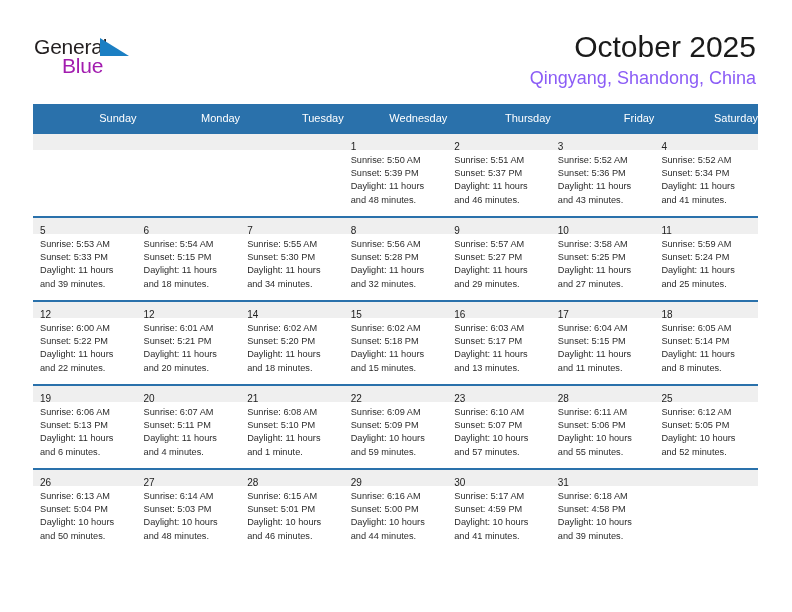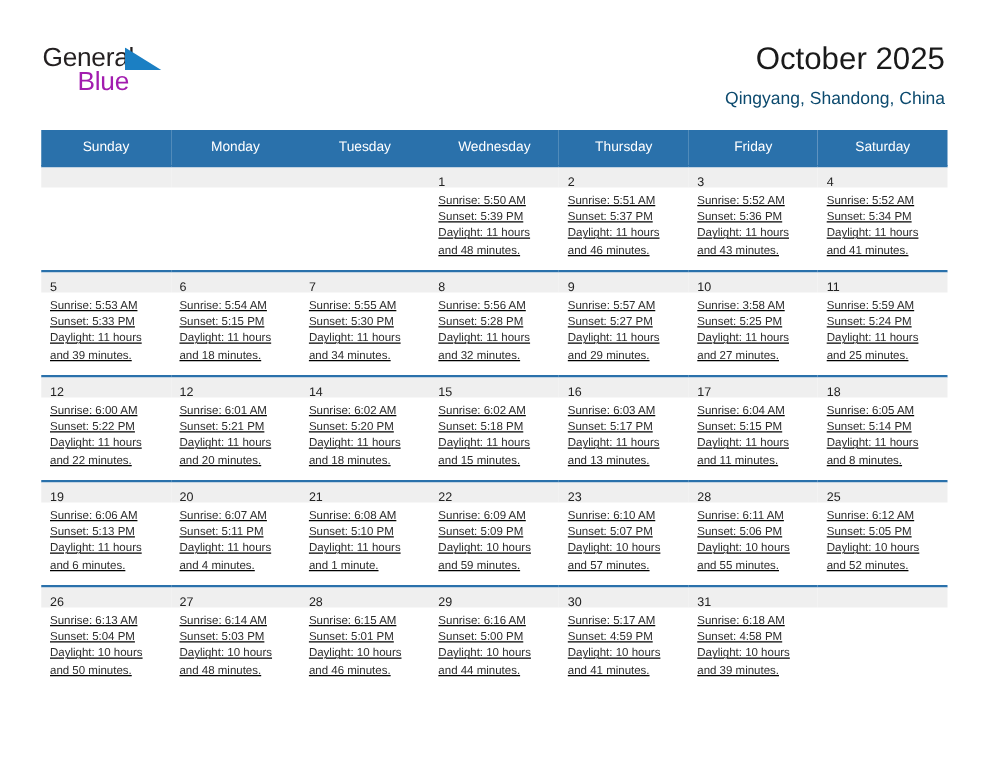--- a/index.html
+++ b/index.html
@@ -64,52 +64,52 @@
   }
   .logo-flag svg { display: block; }
 
   .title-block {
     position: absolute;
     right: 36px;
     top: 32px;
     text-align: right;
   }
   .cal-title {
-    font-size: 25px;
+    font-size: 30px;
     line-height: 30px;
     color: #1a1a1a;
     font-weight: normal;
     margin: 0;
     font-family: "Liberation Sans", sans-serif;
     white-space: nowrap;
   }
   .cal-subtitle {
-    font-size: 14px;
+    font-size: 18px;
     line-height: 20px;
-    color: #0c4a6e;
+    color: #8b5cf6;
     margin: 6px 0 0 0;
     font-family: "Liberation Sans", sans-serif;
     white-space: nowrap;
   }
 
   
   .calendar {
     position: absolute;
     left: 33px;
     top: 104px;
     width: 725px;
     border-collapse: collapse;
     table-layout: fixed;
   }
   .calendar th {
     background: #2a71ab;
     color: #ffffff;
     font-size: 11px;
     font-weight: normal;
-    text-align: center;
+    text-align: right;
     padding: 5px 0 5px 0;
     height: 18px;
     font-family: "Liberation Sans", sans-serif;
     border: none;
     vertical-align: middle;
   }
   .calendar td {
     width: 103.57px;
     height: 82px;
     vertical-align: top;
@@ -136,21 +136,20 @@
     box-sizing: border-box;
   }
   .daynum {
     font-size: 10px;
     line-height: 13px;
     color: #222222;
     font-family: "Liberation Sans", sans-serif;
   }
   .cell-lines {
     padding: 4px 5px 0 7px;
-    text-decoration: underline;
   }
   .cell-lines div {
     font-size: 9.2px;
     line-height: 13.2px;
     color: #2c2c2c;
     font-family: "Liberation Sans", sans-serif;
     white-space: nowrap;
   }
   td.empty .daynum-band { background: #efefef; }
   td.empty .cell-lines { visibility: hidden; }

